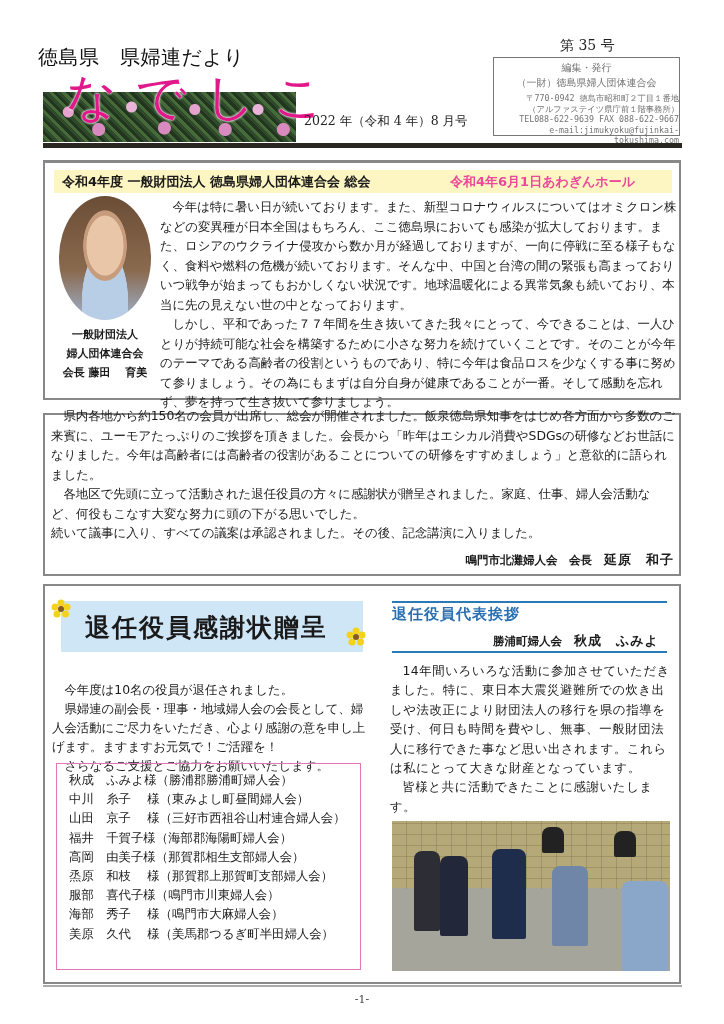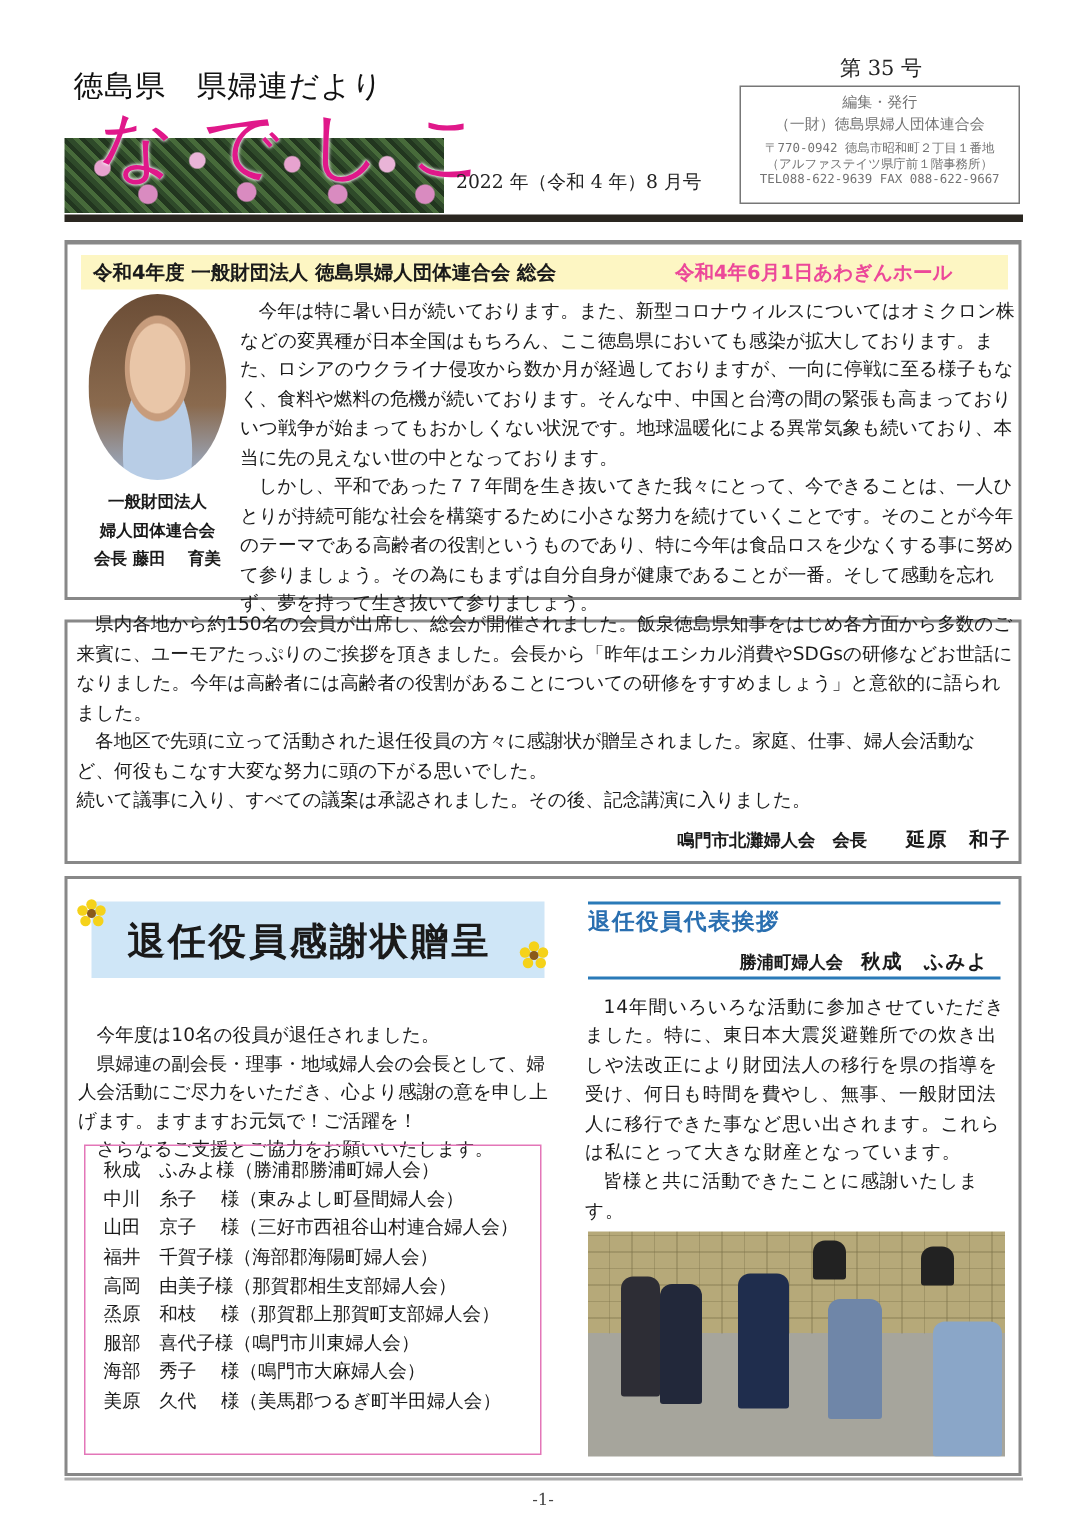--- a/index.html
+++ b/index.html
@@ -1,21 +1,21 @@
 <!DOCTYPE html>
 <html><head>
 <meta charset="utf-8">
 <style>
   html, body { margin:0; padding:0; background:#fff; }
   body { width:724px; height:1024px; position:relative; overflow:hidden;
          font-family:"DejaVu Sans","Liberation Sans",sans-serif; color:#1a1a1a; }
   .abs { position:absolute; }
 
   
-  .hdr-sub { left:49px; top:44px; font-size:20px; letter-spacing:0.5px; color:#111; font-family:"DejaVu Sans",sans-serif; }
+  .hdr-sub { left:38px; top:44px; font-size:20px; letter-spacing:0.5px; color:#111; font-family:"DejaVu Sans",sans-serif; }
   .banner { left:43px; top:92px; width:253px; height:50px; overflow:hidden;
     background:
       radial-gradient(circle at 10% 40%, #e7a3cf 0 5px, transparent 6px),
       radial-gradient(circle at 22% 75%, #d98bc0 0 6px, transparent 7px),
       radial-gradient(circle at 35% 30%, #e9b4d7 0 5px, transparent 6px),
       radial-gradient(circle at 48% 72%, #d98bc0 0 6px, transparent 7px),
       radial-gradient(circle at 60% 35%, #e7a3cf 0 5px, transparent 6px),
       radial-gradient(circle at 72% 75%, #d98bc0 0 6px, transparent 7px),
       radial-gradient(circle at 85% 35%, #e9b4d7 0 5px, transparent 6px),
       radial-gradient(circle at 95% 75%, #d98bc0 0 6px, transparent 7px),
@@ -24,42 +24,42 @@
   .title { left:66px; top:72px; font-size:50px; color:#e0188a; letter-spacing:18px;
            font-family:"DejaVu Serif",serif; font-weight:normal;
            text-shadow: 0 0 2px #fff, 0 0 3px #fff; line-height:1; }
   .issue-date { left:304px; top:113px; font-size:12.5px; color:#222; font-family:"DejaVu Serif",serif; }
   .hdr-rule { left:43px; top:143px; width:639px; height:5px; background:#2a2620; }
   .issue-no { left:560px; top:37px; font-size:14px; font-family:"DejaVu Serif",serif; color:#222; }
   .pubbox { left:493px; top:57px; width:185px; height:77px; border:1px solid #777;
             font-family:"DejaVu Serif",serif; text-align:center; color:#737373; }
   .pubbox .l1 { font-size:10px; margin-top:3px; }
   .pubbox .l2 { font-size:10px; margin-top:1px; }
-  .pubbox .l3 { font-size:8.3px; margin-top:3px; line-height:10.5px; font-family:"DejaVu Sans Mono",monospace; }
+  .pubbox .l3 { font-size:8.3px; margin-top:3px; line-height:10.5px; font-family:"DejaVu Sans Mono",monospace;text-align:right; }
 
   
   .box1 { left:43px; top:160px; width:638px; height:240px; border:2px solid #888; border-top-width:3px; box-sizing:border-box; }
   .yellowbar { left:54px; top:170px; width:618px; height:23px; background:#fdf6c3; }
   .yb-left { left:62px; top:173px; font-size:13px; font-weight:bold; color:#1a1a1a; }
   .yb-right { left:450px; top:173px; font-size:13px; font-weight:bold; color:#ec4899; }
   .portrait { left:59px; top:196px; width:92px; height:124px; border-radius:50%;
               background: radial-gradient(ellipse at 50% 40%, #e9c6a8 0 28%, #c79c7c 29% 33%, transparent 34%),
                           radial-gradient(ellipse at 50% 85%, #b8cde6 0 35%, transparent 36%),
                           linear-gradient(#6b4d36, #8a6a4e 60%, #9db2cf); }
   .pcap { left:50px; width:110px; text-align:center; font-size:11px; font-weight:bold; color:#1a1a1a; }
   .body1 { left:160px; top:197px; width:517px; font-size:12.4px; line-height:19.5px; color:#1a1a1a; }
   .body1 p { margin:0; text-indent:1em; }
 
   
   .box2 { left:43px; top:413px; width:638px; height:163px; border:2px solid #888; box-sizing:border-box; }
   .body2 { left:51px; top:406px; width:624px; font-size:12.4px; line-height:19.5px; color:#1a1a1a; }
   .body2 p { margin:0; }
   .body2 .ind { text-indent:1em; }
   .sig2 { right:50px; top:551px; font-size:11.5px; font-weight:bold; color:#1a1a1a; }
-  .sig2 .nm { font-size:13px; margin-left:26px; letter-spacing:1px; }
+  .sig2 .nm { font-size:13px; margin-left:12px; letter-spacing:1px; }
 
   
   .box3 { left:43px; top:584px; width:638px; height:400px; border:2px solid #888; box-sizing:border-box; }
   .bluebar { left:61px; top:601px; width:302px; height:51px; background:#cfe6f7; }
   .bluetitle { left:85px; top:611px; font-size:25px; font-weight:bold; color:#1a1a1a; letter-spacing:2px; }
   .flower { width:22px; height:22px; }
   .body3 { left:52px; top:680px; width:320px; font-size:12.4px; line-height:19px; color:#1a1a1a; }
   .body3 p { margin:0; }
   .body3 .ind { text-indent:1em; }
   .namelist { left:56px; top:763px; width:305px; height:207px; border:1.5px solid #e376b8; box-sizing:border-box; padding:6px 0 17px 12px; }
@@ -89,20 +89,21 @@
 <div class="abs title">なでしこ</div>
 <div class="abs issue-date">2022 年（令和 4 年）8 月号</div>
 <div class="abs issue-no">第 35 号</div>
 <div class="abs pubbox">
   <div class="l1">編集・発行</div>
   <div class="l2">（一財）徳島県婦人団体連合会</div>
   <div class="l3">
     <div>〒770-0942 徳島市昭和町２丁目１番地</div>
     <div>（アルファステイツ県庁前１階事務所）</div>
     <div>TEL088-622-9639 FAX 088-622-9667</div>
+    <div>e-mail:jimukyoku@fujinkai-tokushima.com</div>
   </div>
 </div>
 <div class="abs hdr-rule"></div>
 
 <div class="abs box1"></div>
 <div class="abs yellowbar"></div>
 <div class="abs yb-left">令和4年度 一般財団法人 徳島県婦人団体連合会 総会</div>
 <div class="abs yb-right">令和4年6月1日あわぎんホール</div>
 <div class="abs portrait"></div>
 <div class="abs pcap" style="top:327px">一般財団法人</div>

